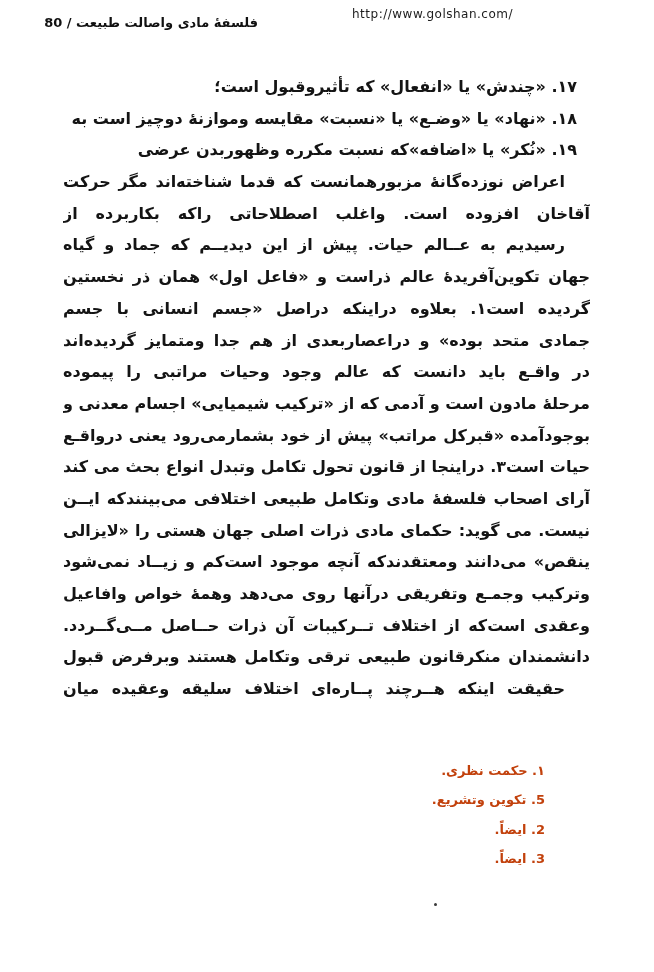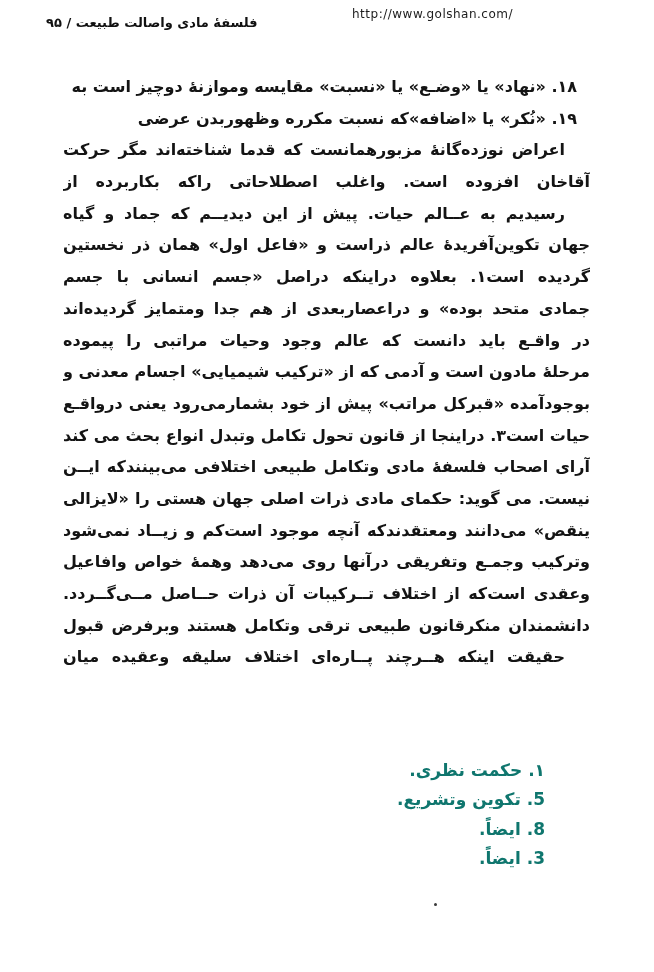--- a/index.html
+++ b/index.html
@@ -59,23 +59,23 @@
   .ln.end { text-align: right; text-align-last: right; }
   .ln.item { text-align: right; text-align-last: right; padding-right: 13px; }
   .ln.ind { text-indent: 25px; }
   
   .footnotes {
     position: absolute;
     top: 756px;
     right: 109px;
     direction: rtl;
     text-align: right;
-    font-size: 17px;
+    font-size: 13px;
     font-weight: bold;
-    color: #0f766e;
+    color: #c2410c;
   }
   .fn {
     height: 29.3px;
     line-height: 29.3px;
     white-space: nowrap;
   }
   
   .speck {
     position: absolute;
     top: 903px;
@@ -84,25 +84,26 @@
     height: 3px;
     background: #3a3a3a;
     border-radius: 50%;
   }
 </style>
 </head>
 <body>
 
 <div class="page">
 
-  <div class="running-title" lang="fa" dir="rtl">فلسفهٔ مادی واصالت طبیعت / ۹۵</div>
+  <div class="running-title" lang="fa" dir="rtl">فلسفهٔ مادی واصالت طبیعت / 80</div>
 
   <div class="source-url">http://www.golshan.com/</div>
 
   <div class="text-block" lang="fa">
+    <div class="ln item">۱۷. «چندش» یا «انفعال» که تأثیروقبول است؛</div>
     <div class="ln item">۱۸. «نهاد» یا «وضـع» یا «نسبت» مقایسه وموازنهٔ دوچیز است به یکدیگر؛</div>
     <div class="ln item">۱۹. «نُکر» یا «اضافه»که نسبت مکرره وظهوربدن عرضی انسان‌است.</div>
     <div class="ln j ind">اعراض نوزده‌گانهٔ مزبورهمانست که قدما شناخته‌اند مگر حرکت که میرزاـ</div>
     <div class="ln j">آقاخان افزوده است. واغلب اصطلاحاتی راکه بکاربرده از پهلویون‌گرفته است.</div>
     <div class="ln j ind">رسیدیم به عــالم حیات. پیش از این دیدیــم که جماد و گیاه وحیوان یعنی</div>
     <div class="ln j">جهان تکوین‌آفریدهٔ عالم ذراست و «فاعل اول» همان ذر نخستین یعنی اتم شناخته</div>
     <div class="ln j">گردیده است۱. بعلاوه دراینکه دراصل «جسم انسانی با جسم حیوانــی ونباتی و</div>
     <div class="ln j">جمادی متحد بوده» و دراعصاربعدی از هم جدا ومتمایز گردیده‌اند حرفی نیست۲.</div>
     <div class="ln j">در واقـع باید دانست که عالم وجود وحیات مراتبی را پیموده وهرمرتبهٔ عالی «قبر»</div>
     <div class="ln j">مرحلهٔ مادون است و آدمی که از «ترکیب شیمیایی» اجسام معدنی و بخاری وائیری</div>
@@ -113,19 +114,19 @@
     <div class="ln j">ینقص» می‌دانند ومعتقدندکه آنچه موجود است‌کم و زیــاد نمی‌شود بلکه تجزیه</div>
     <div class="ln j">وترکیب وجمـع وتفریقی درآنها روی می‌دهد وهمهٔ خواص وافاعیل اجسام اثرحل</div>
     <div class="ln j">وعقدی است‌که از اختلاف تــرکیبات آن ذرات حــاصل مــی‌گــردد. این گروه</div>
     <div class="ln j">دانشمندان منکرقانون طبیعی ترقی وتکامل هستند وبرفرض قبول قانون ترقی آنرا</div>
     <div class="ln j ind">حقیقت اینکه هــرچند پــاره‌ای اختلاف سلیقه وعقیده میان اصحاب فلسفهٔ</div>
   </div>
 
   <div class="footnotes" lang="fa">
     <div class="fn">۱. حکمت نظری.</div>
     <div class="fn">5. تکوین وتشریع.</div>
-    <div class="fn">8. ایضاً.</div>
+    <div class="fn">2. ایضاً.</div>
     <div class="fn">3. ایضاً.</div>
   </div>
 
   <div class="speck"></div>
 
 </div>
 
 </body></html>

